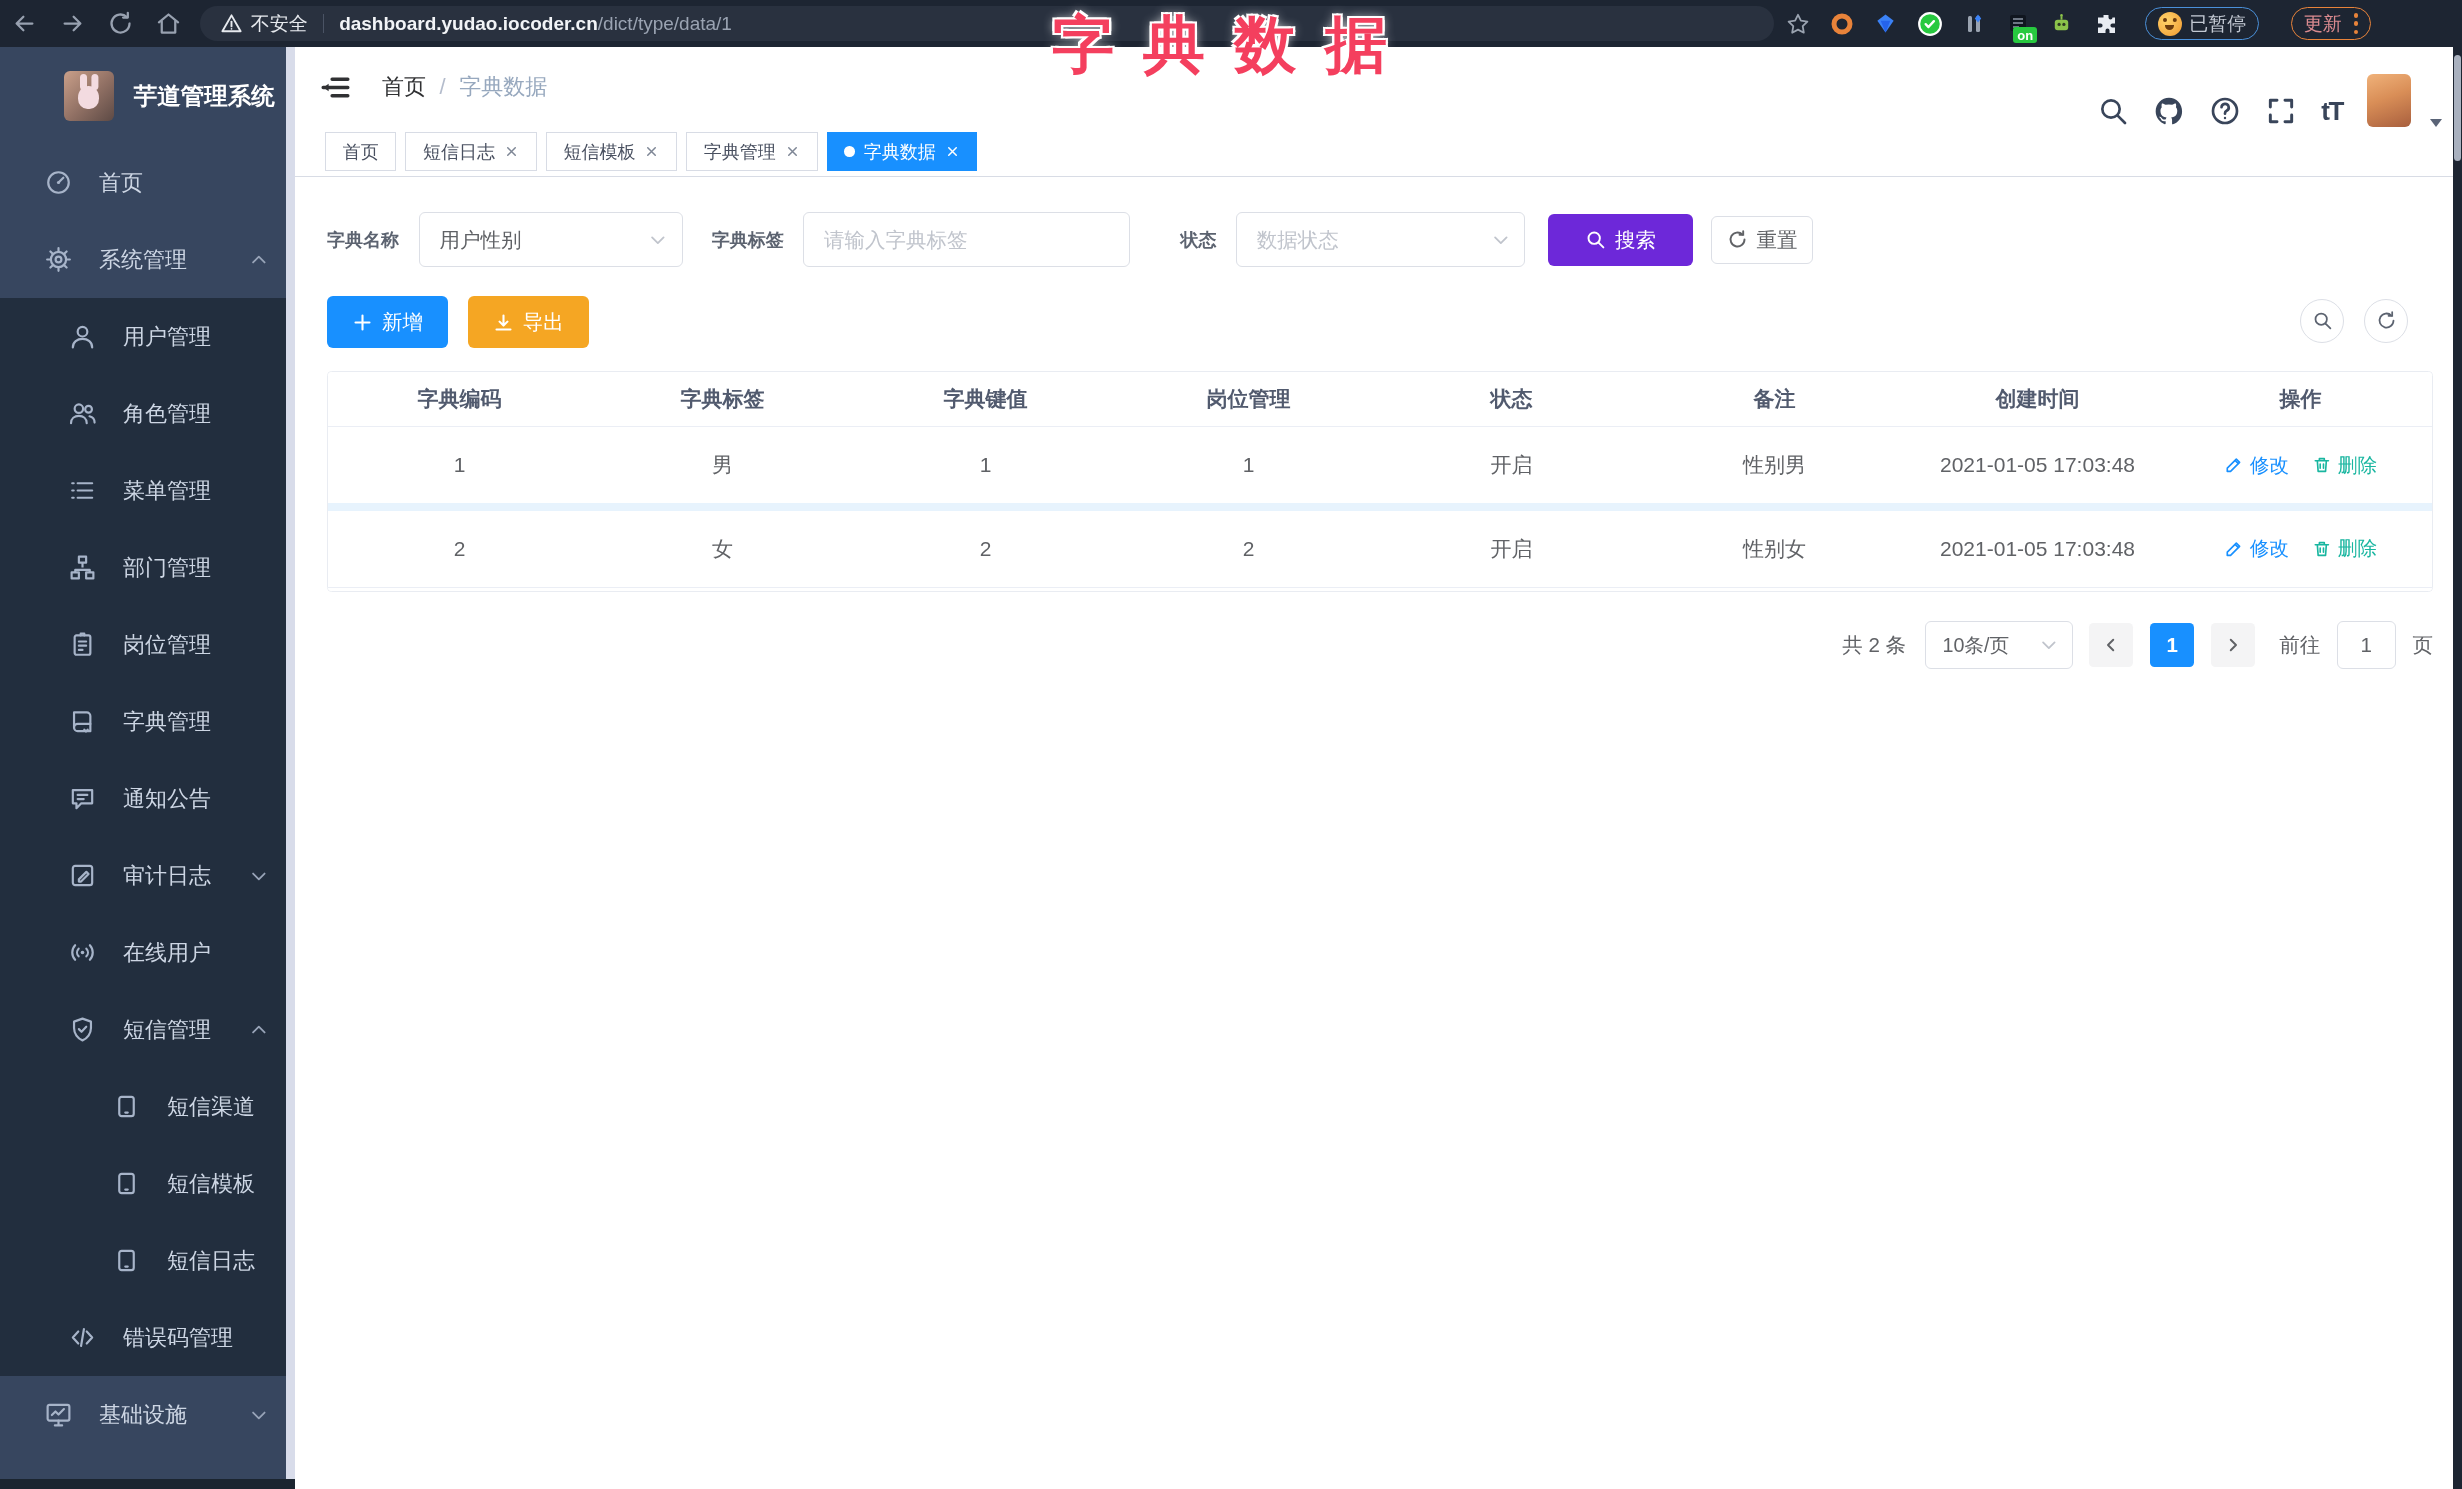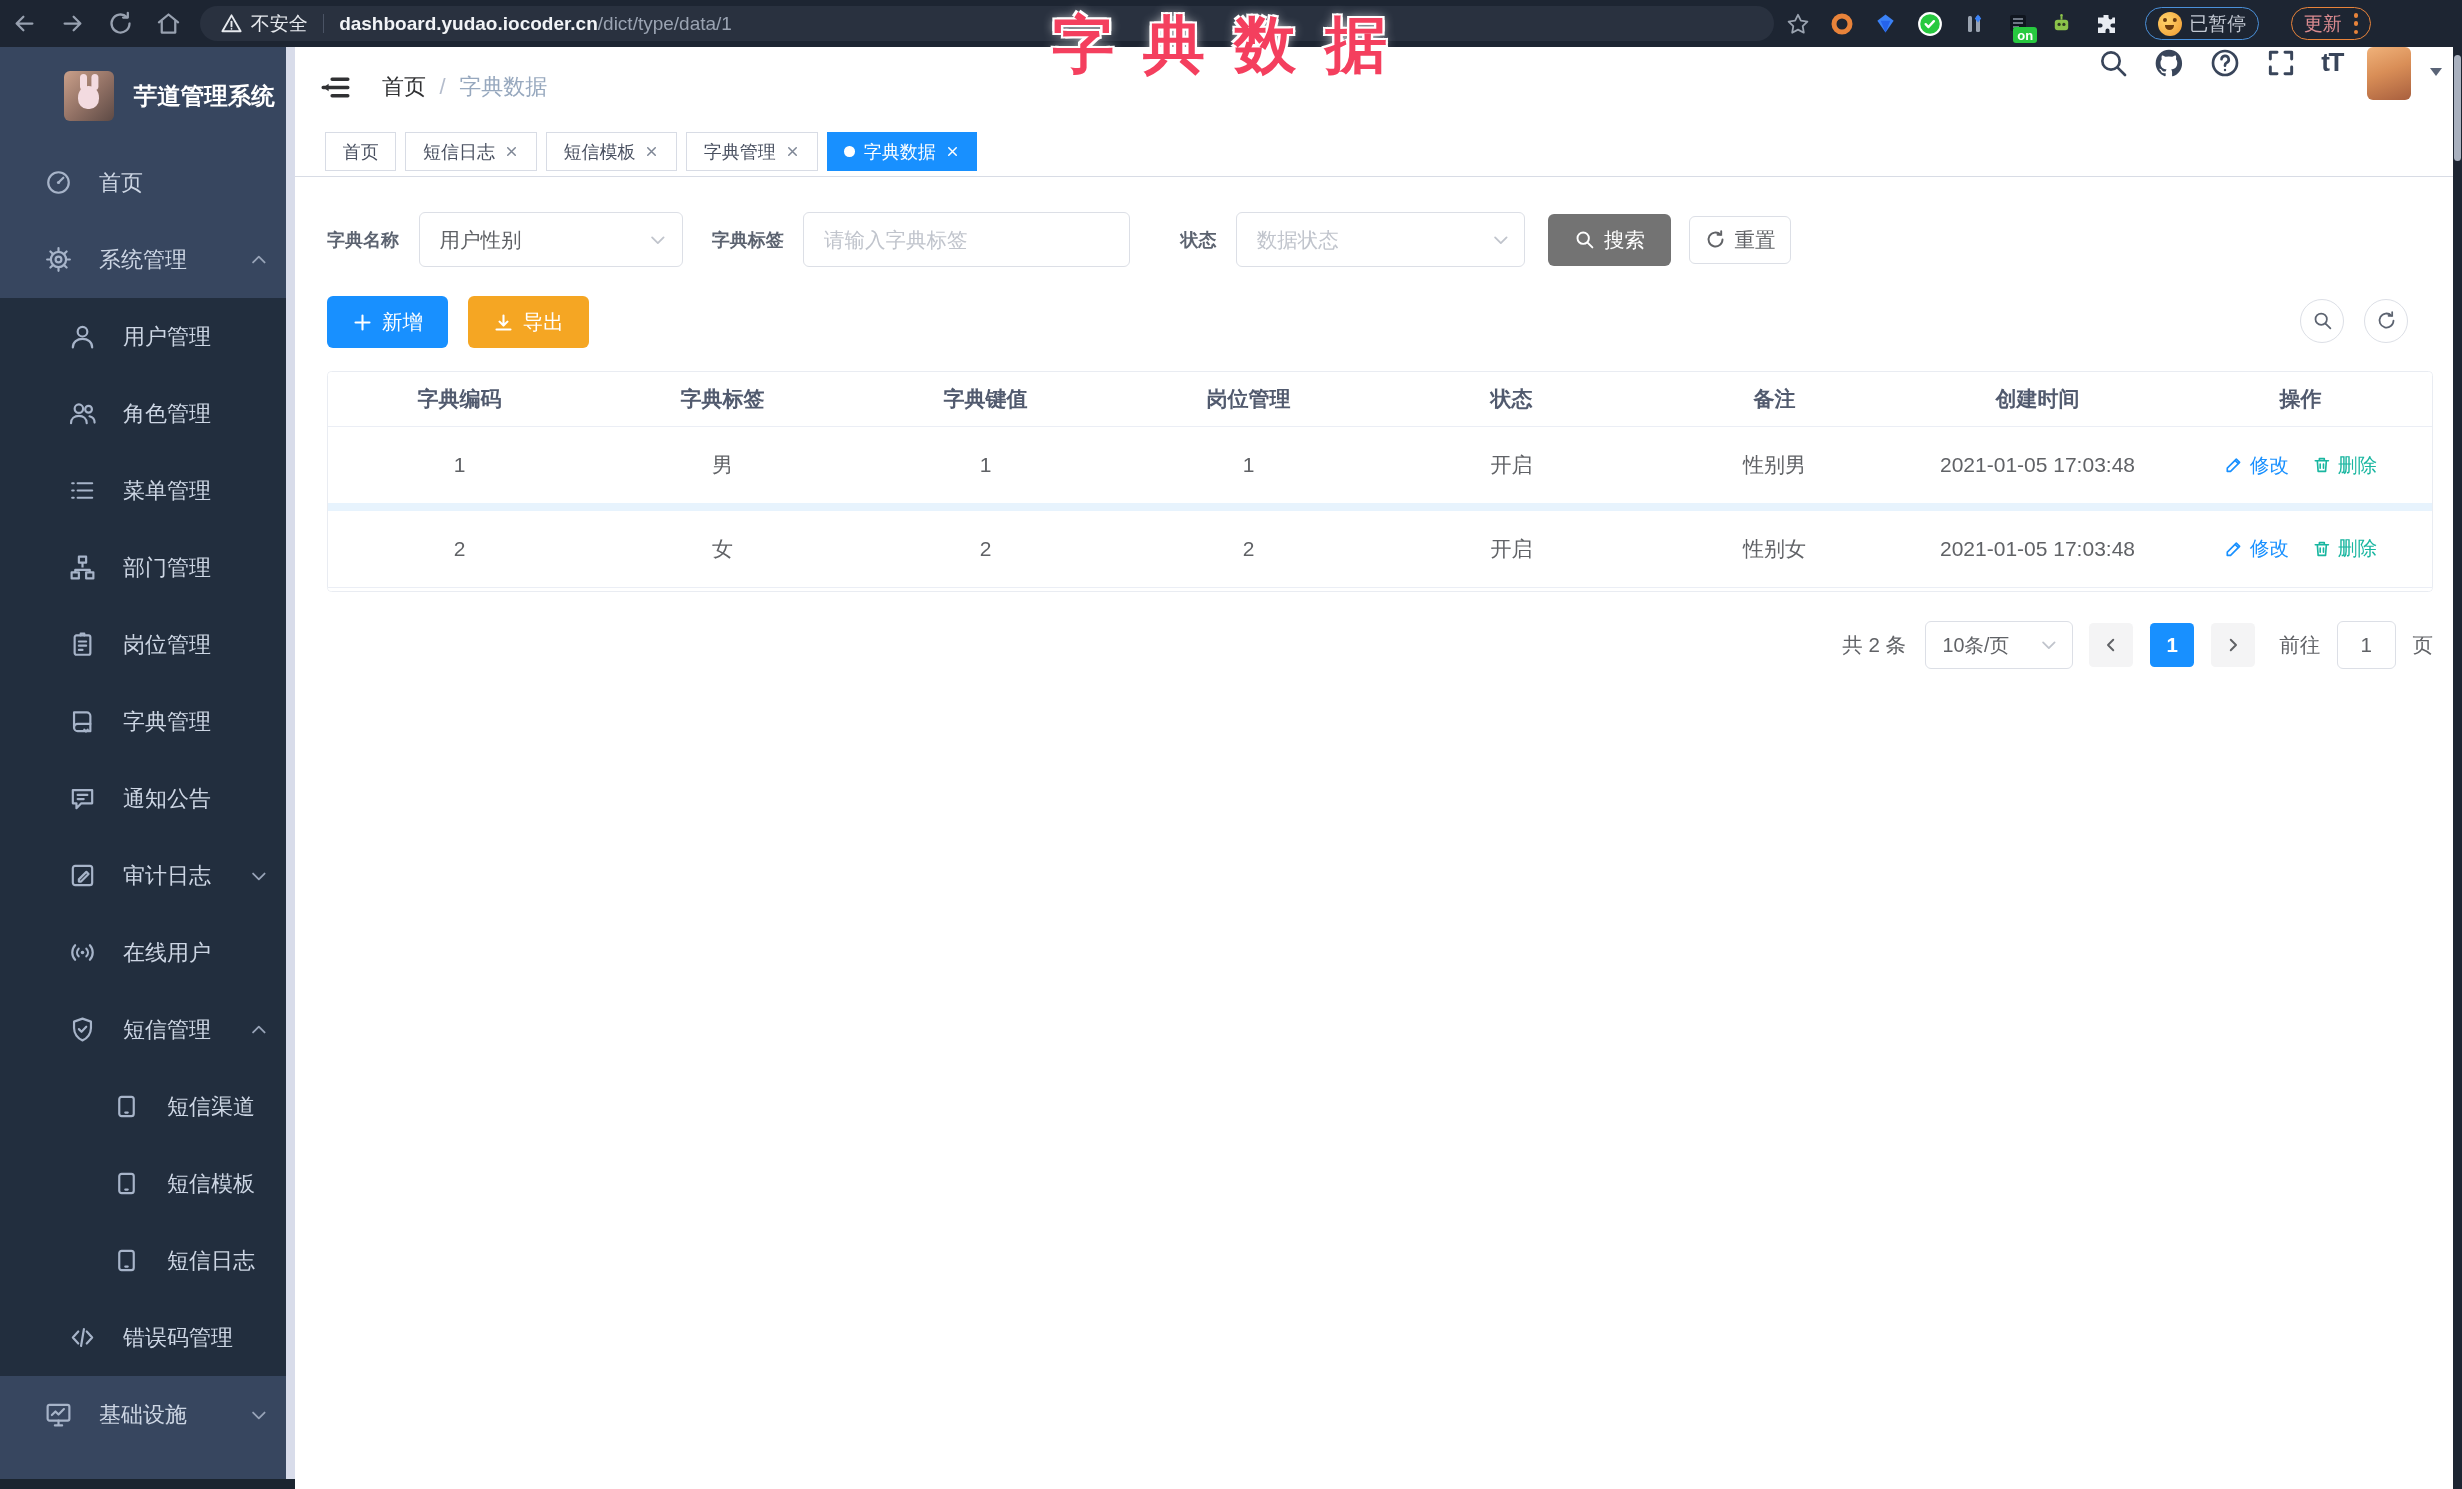--- a/index.html
+++ b/index.html
@@ -72,21 +72,21 @@
 
   
   .main { position:absolute; left:295px; top:47px; width:2167px; height:1443px; background:#fff; }
   .app-header { height:80px; display:flex; align-items:center; position:relative; }
   .burger { width:33px; height:33px; margin-left:24px; color:#303133; cursor:pointer; }
   .burger svg{ width:33px; height:33px; }
   .crumb { margin-left:30px; font-size:22px; display:flex; gap:13.6px; align-items:center; }
   .crumb-home { color:#303133; }
   .crumb-sep { color:#b4bccc; }
   .crumb-cur { color:#97a8be; }
-  .hdr-actions { position:absolute; right:19.7px; top:0; height:80px; display:flex; align-items:flex-start; gap:24px; }
+  .hdr-actions { position:absolute; right:19.7px; top:0; height:80px; display:flex; align-items:flex-end; gap:24px; }
   .hdr-ic { width:32px; height:32px; color:#39455a; cursor:pointer; }
   .hdr-ic svg{ width:32px; height:32px; }
   .tT { font-size:26px; font-weight:bold; color:#39455a; letter-spacing:-1.5px; }
   .hdr-avatar { width:44px; height:53px; border-radius:6px;
     background:linear-gradient(160deg,#f0b27a 0%,#d98e57 45%,#a85f3e 100%); }
   .hdr-caret { width:0; height:0; border-left:6.8px solid transparent; border-right:6.8px solid transparent;
     border-top:8.3px solid #5a6477; margin-left:-4.5px; margin-top:21px; }
 
   .tabs-bar { height:50px; border-bottom:1.5px solid #d8dce5; display:flex; align-items:center;
     padding-left:30px; gap:9px; }
@@ -110,21 +110,21 @@
   .f-select2 { width:289px; margin-right:23px; color:#c0c4cc; }
   .f-box input { border:none; outline:none; width:100%; font-size:20.5px; color:#606266;
     font-family:inherit; background:transparent; }
   .f-box input::placeholder { color:#c0c4cc; }
   .caret-down { width:19.7px; height:19.7px; color:#c0c4cc; position:absolute; right:13.6px; }
   .caret-down svg{ width:19.7px; height:19.7px; }
   .btn { height:52px; border-radius:6px; display:flex; align-items:center; justify-content:center;
     gap:9px; font-size:20.5px; cursor:pointer; border:1.5px solid transparent; }
   .btn .b-ic { width:21px; height:21px; }
   .btn .b-ic svg { width:21px; height:21px; }
-  .btn-search { width:123px; background:#737373; color:#fff; }
+  .btn-search { width:145px; background:#6d28d9; color:#fff; }
   .btn-reset { width:102px; height:48px; background:#fff; border-color:#dcdfe6; color:#606266; margin-left:18px; }
 
   
   .toolbar-row { margin-top:30px; display:flex; align-items:center; position:relative; height:50px; }
   .btn-add { width:121px; background:#1890ff; color:#fff; }
   .btn-export { width:121px; background:#f5a623; color:#fff; margin-left:19.7px; }
   .tool-circles { position:absolute; right:24px; top:1.5px; display:flex; gap:19.7px; }
   .circle-btn { width:44px; height:44px; border-radius:50%; border:1.5px solid #dcdfe6; background:#fff;
     display:flex; align-items:center; justify-content:center; color:#5c6370; cursor:pointer; }
   .circle-btn svg { width:21px; height:21px; }

